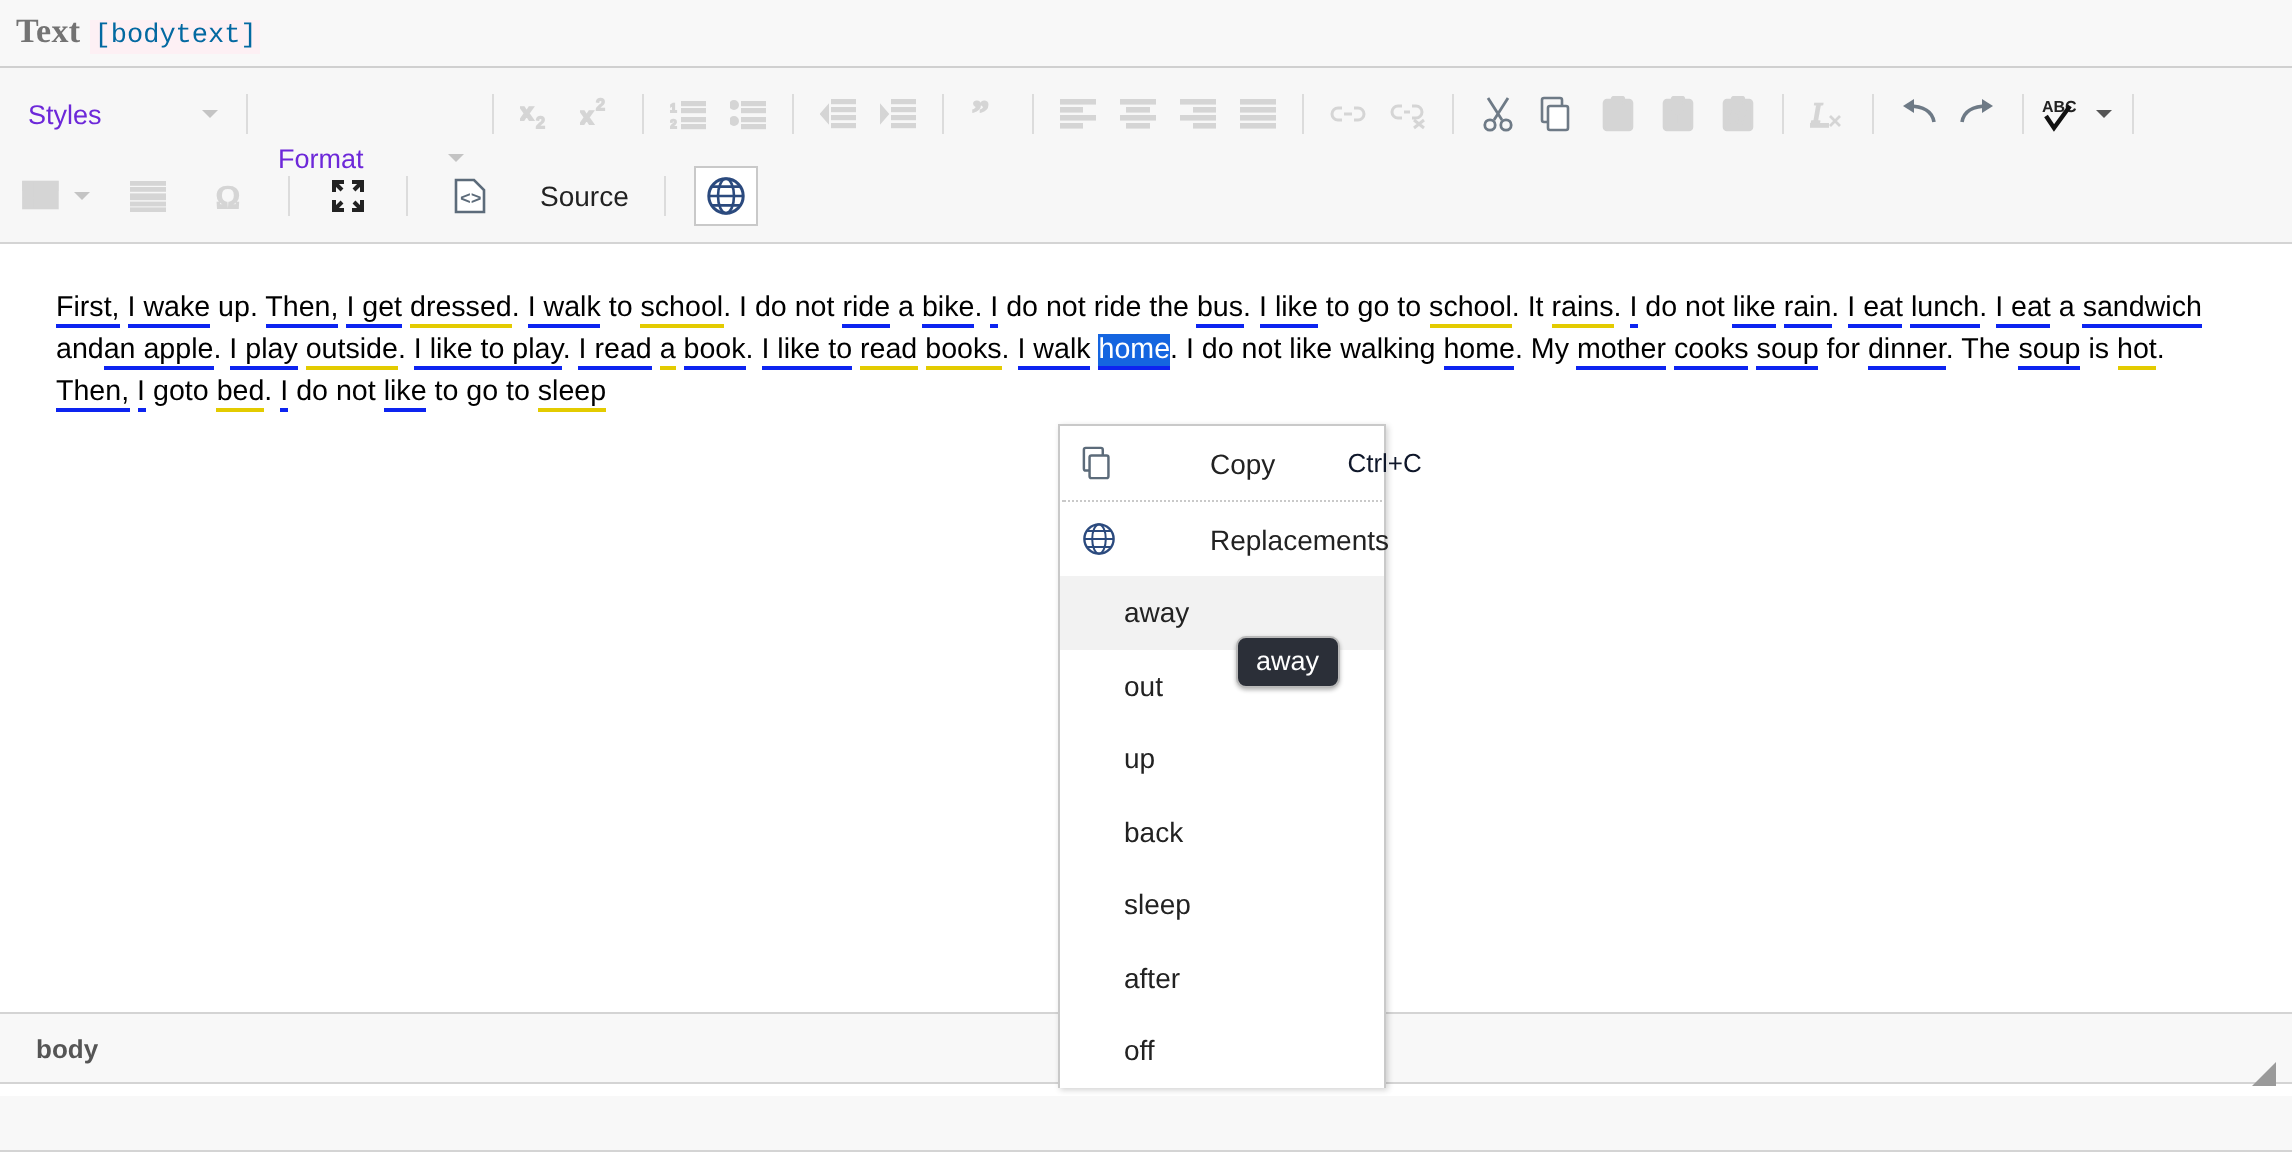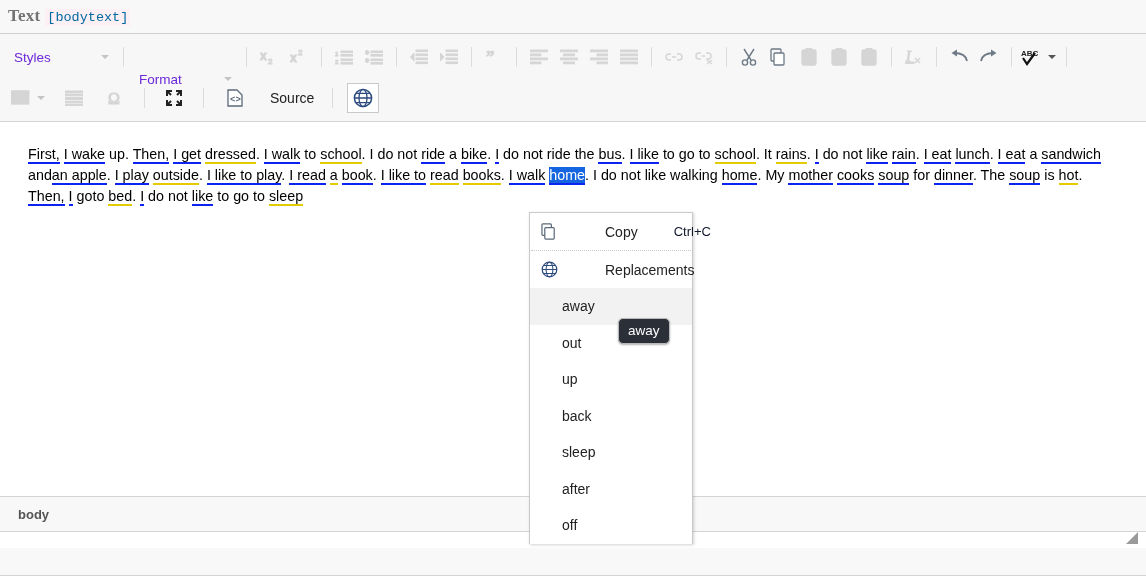--- a/index.html
+++ b/index.html
@@ -127,21 +127,21 @@
     overflow: hidden;
   }
   #content .para { margin: 16px; }
   .u-b { border-bottom: 2.4px solid #0d24f0; padding-bottom: 0px; }
   .u-y { border-bottom: 2.4px solid #e3cb00; padding-bottom: 0px; }
   .sel { background: #1565e0; color: #fff; border-bottom: 2.4px solid #0d24f0; }
 
   
   #statusbar {
     position: absolute;
-    left: 0; bottom: 44px;
+    left: 0; bottom: 34px;
     width: 1146px; height: 36px;
     background: #f8f8f8;
     border-top: 1px solid #d4d4d4;
     border-bottom: 1px solid #d4d4d4;
     display: flex;
     align-items: center;
     padding-left: 18px;
   }
   #statusbar .path-el {
     font-size: 13px;

